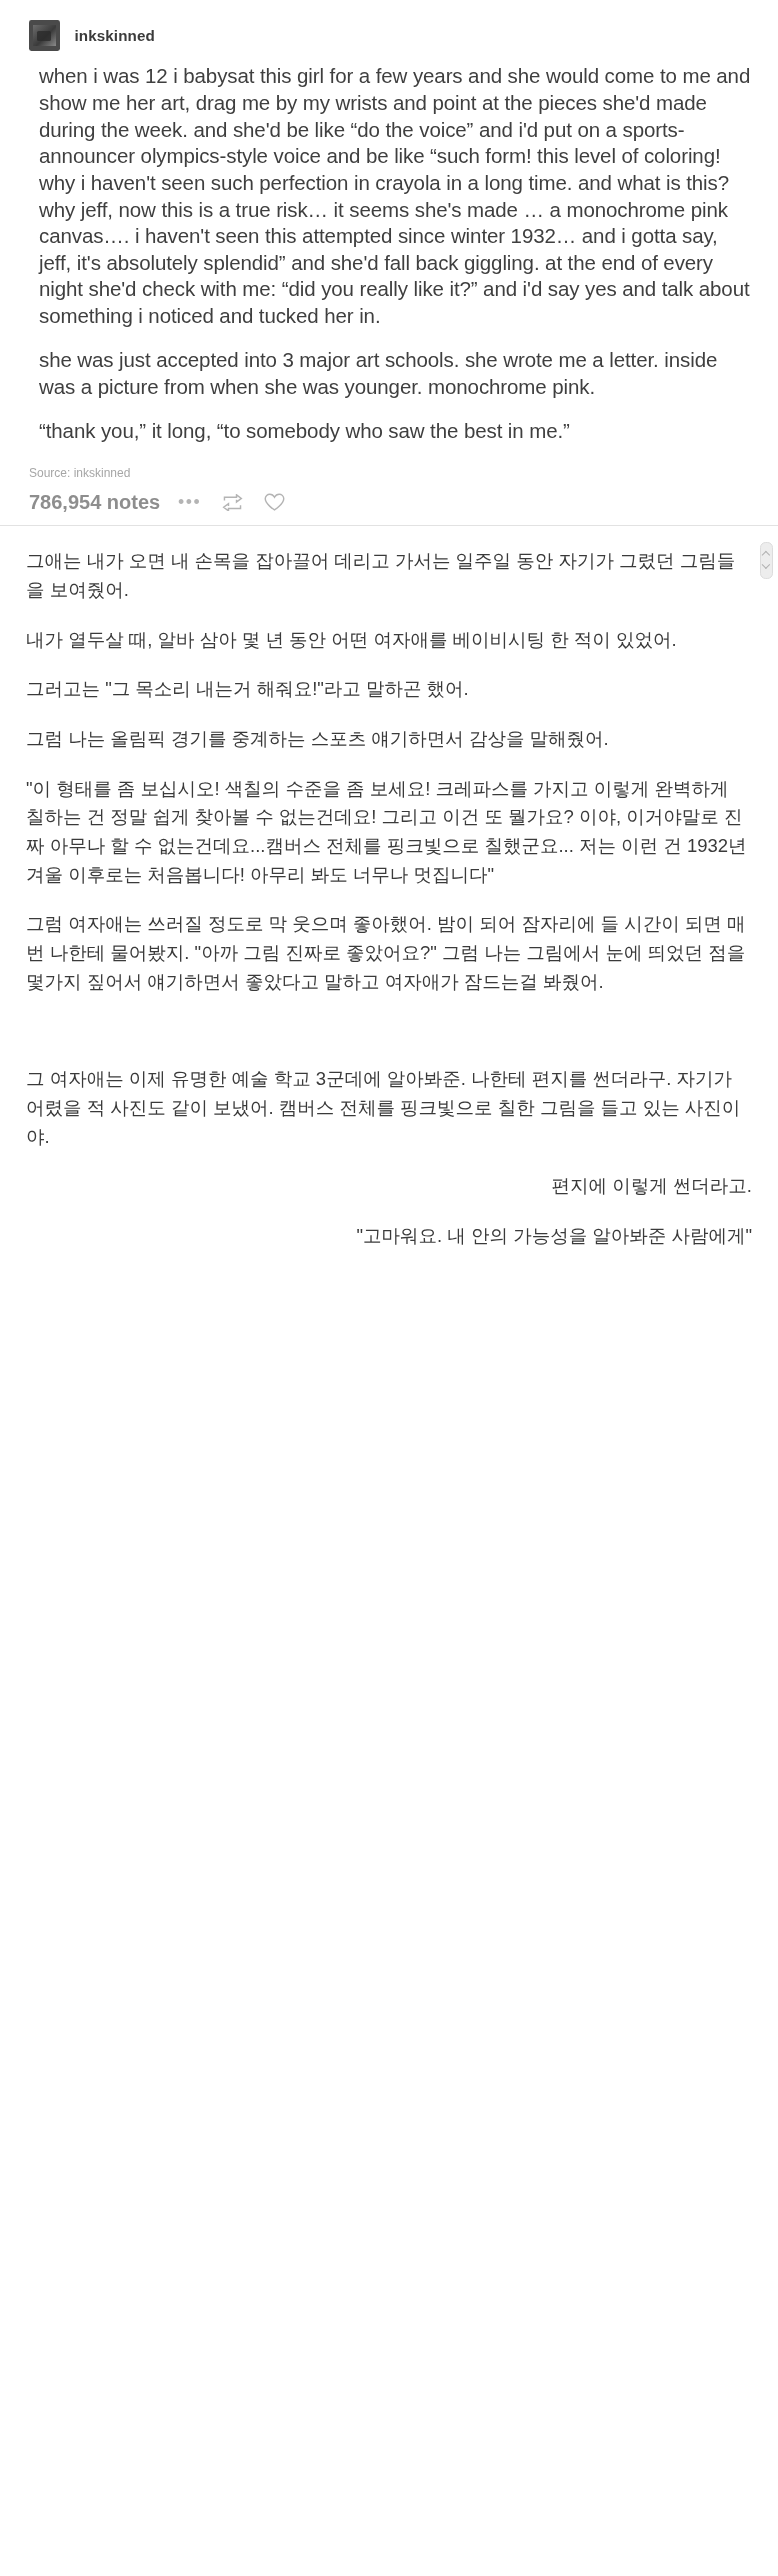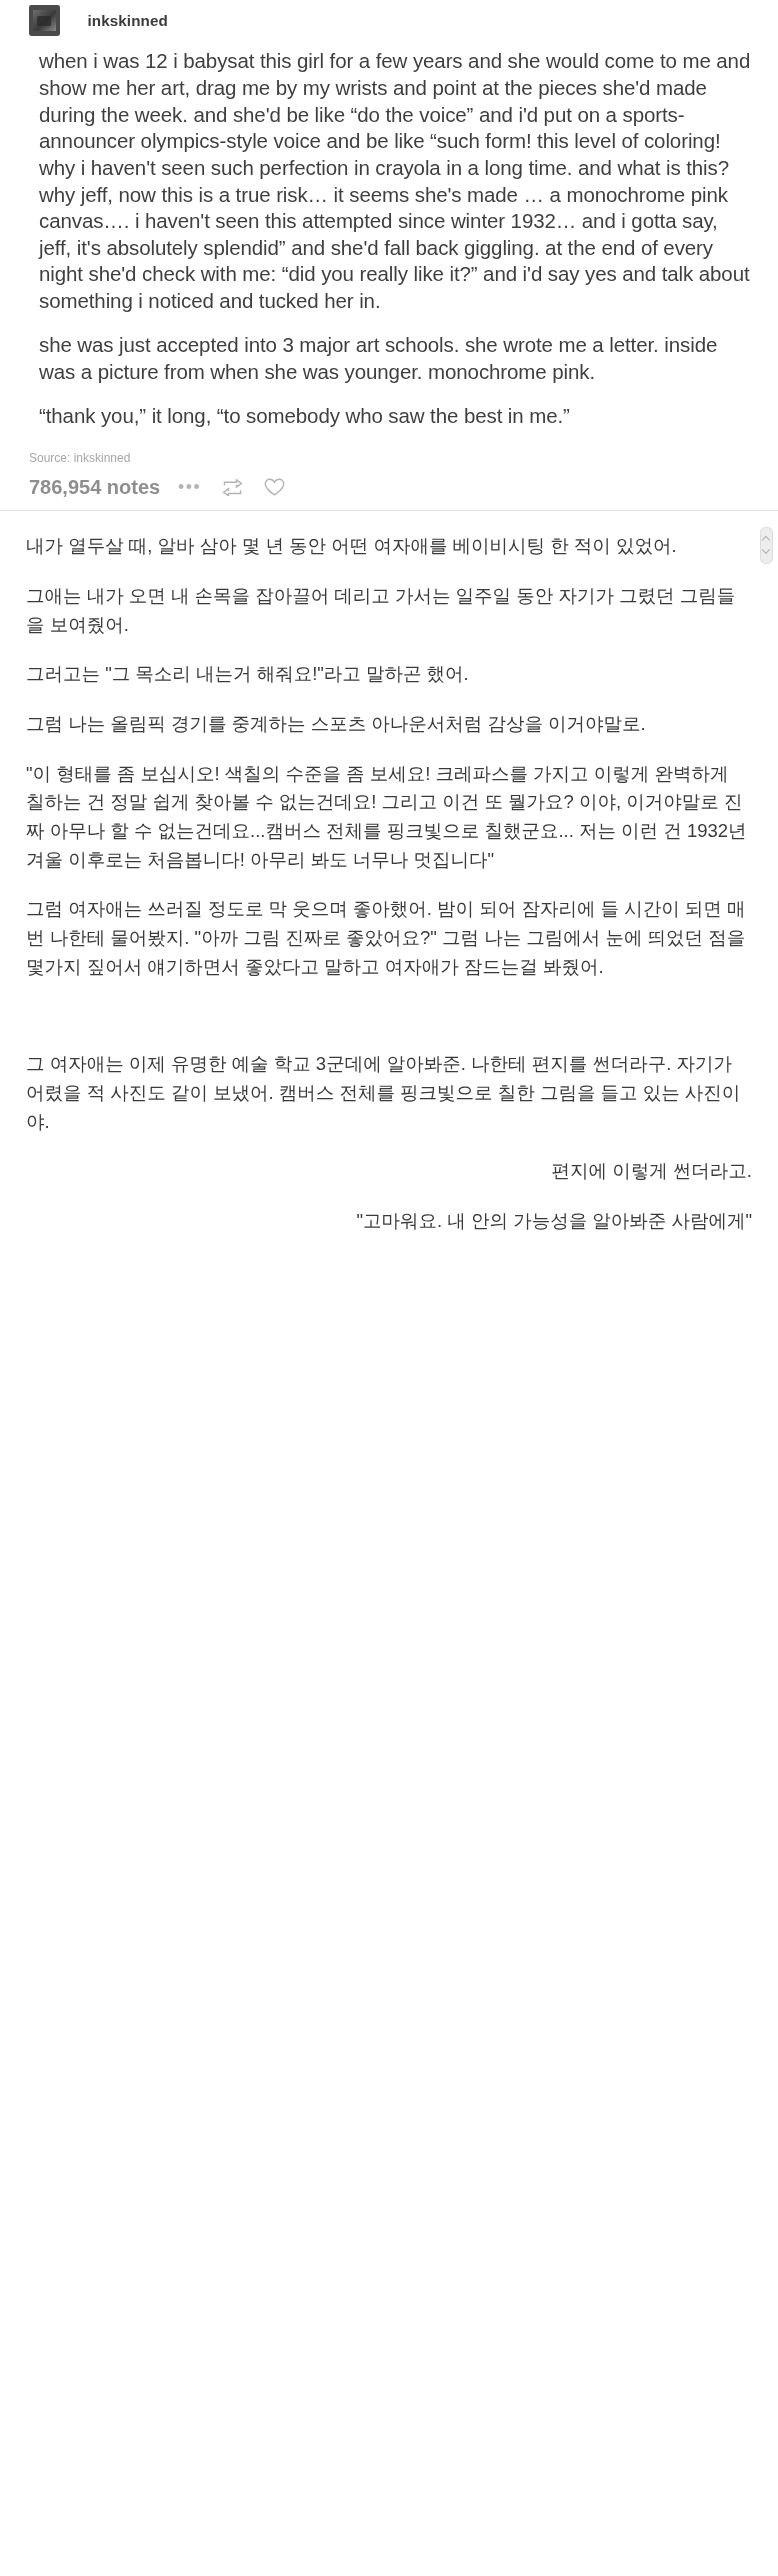--- a/index.html
+++ b/index.html
@@ -18,22 +18,22 @@
     min-height: 2576px;
     position: relative;
     background: #ffffff;
     overflow: hidden;
   }
 
   
   .post-header {
     display: flex;
     align-items: center;
-    padding: 5px 13px 8px 29px;
-    gap: 28px;
+    padding: 20px 13px 8px 29px;
+    gap: 15px;
   }
   .avatar {
     width: 30.5px;
     height: 30.5px;
     background: #4a4a4a;
     border-radius: 2.4px;
     position: relative;
     overflow: hidden;
     flex: 0 0 auto;
   }
@@ -187,24 +187,24 @@
         <svg width="21" height="18.5" viewBox="0 0 26 23" fill="none" stroke="#b4b4b4" stroke-width="1.8">
           <path d="M13 21 C13 21 1.5 13.8 1.5 7.3 C1.5 3.7 4.3 1.5 7.2 1.5 C9.8 1.5 12 3.4 13 5.2 C14 3.4 16.2 1.5 18.8 1.5 C21.7 1.5 24.5 3.7 24.5 7.3 C24.5 13.8 13 21 13 21 Z"></path>
         </svg>
       </span>
     </div>
   </div>
 
   <div class="kr">
     <div class="scroll-thumb"></div>
 
+    <p>그애는 내가 오면 내 손목을 잡아끌어 데리고 가서는 일주일 동안 자기가 그렸던 그림들을 보여줬어.</p>
     <p>내가 열두살 때, 알바 삼아 몇 년 동안 어떤 여자애를 베이비시팅 한 적이 있었어.</p>
-    <p>그애는 내가 오면 내 손목을 잡아끌어 데리고 가서는 일주일 동안 자기가 그렸던 그림들을 보여줬어.</p>
     <p>그러고는 "그 목소리 내는거 해줘요!"라고 말하곤 했어.</p>
-    <p>그럼 나는 올림픽 경기를 중계하는 스포츠 아나운서처럼 감상을 이거야말로.</p>
+    <p>그럼 나는 올림픽 경기를 중계하는 스포츠 얘기하면서 감상을 말해줬어.</p>
     <p>"이 형태를 좀 보십시오! 색칠의 수준을 좀 보세요! 크레파스를 가지고 이렇게 완벽하게 칠하는 건 정말 쉽게 찾아볼 수 없는건데요! 그리고 이건 또 뭘가요? 이야, 이거야말로 진짜 아무나 할 수 없는건데요...캠버스 전체를 핑크빛으로 칠했군요... 저는 이런 건 1932년 겨울 이후로는 처음봅니다! 아무리 봐도 너무나 멋집니다"</p>
     <p>그럼 여자애는 쓰러질 정도로 막 웃으며 좋아했어. 밤이 되어 잠자리에 들 시간이 되면 매번 나한테 물어봤지. "아까 그림 진짜로 좋았어요?" 그럼 나는 그림에서 눈에 띄었던 점을 몇가지 짚어서 얘기하면서 좋았다고 말하고 여자애가 잠드는걸 봐줬어.</p>
 
     <div class="gap-big"></div>
 
     <p>그 여자애는 이제 유명한 예술 학교 3군데에 알아봐준. 나한테 편지를 썬더라구. 자기가 어렸을 적 사진도 같이 보냈어. 캠버스 전체를 핑크빛으로 칠한 그림을 들고 있는 사진이야.</p>
     <p class="center">편지에 이렇게 썬더라고.</p>
     <p class="center">"고마워요. 내 안의 가능성을 알아봐준 사람에게"</p>
   </div>
 

